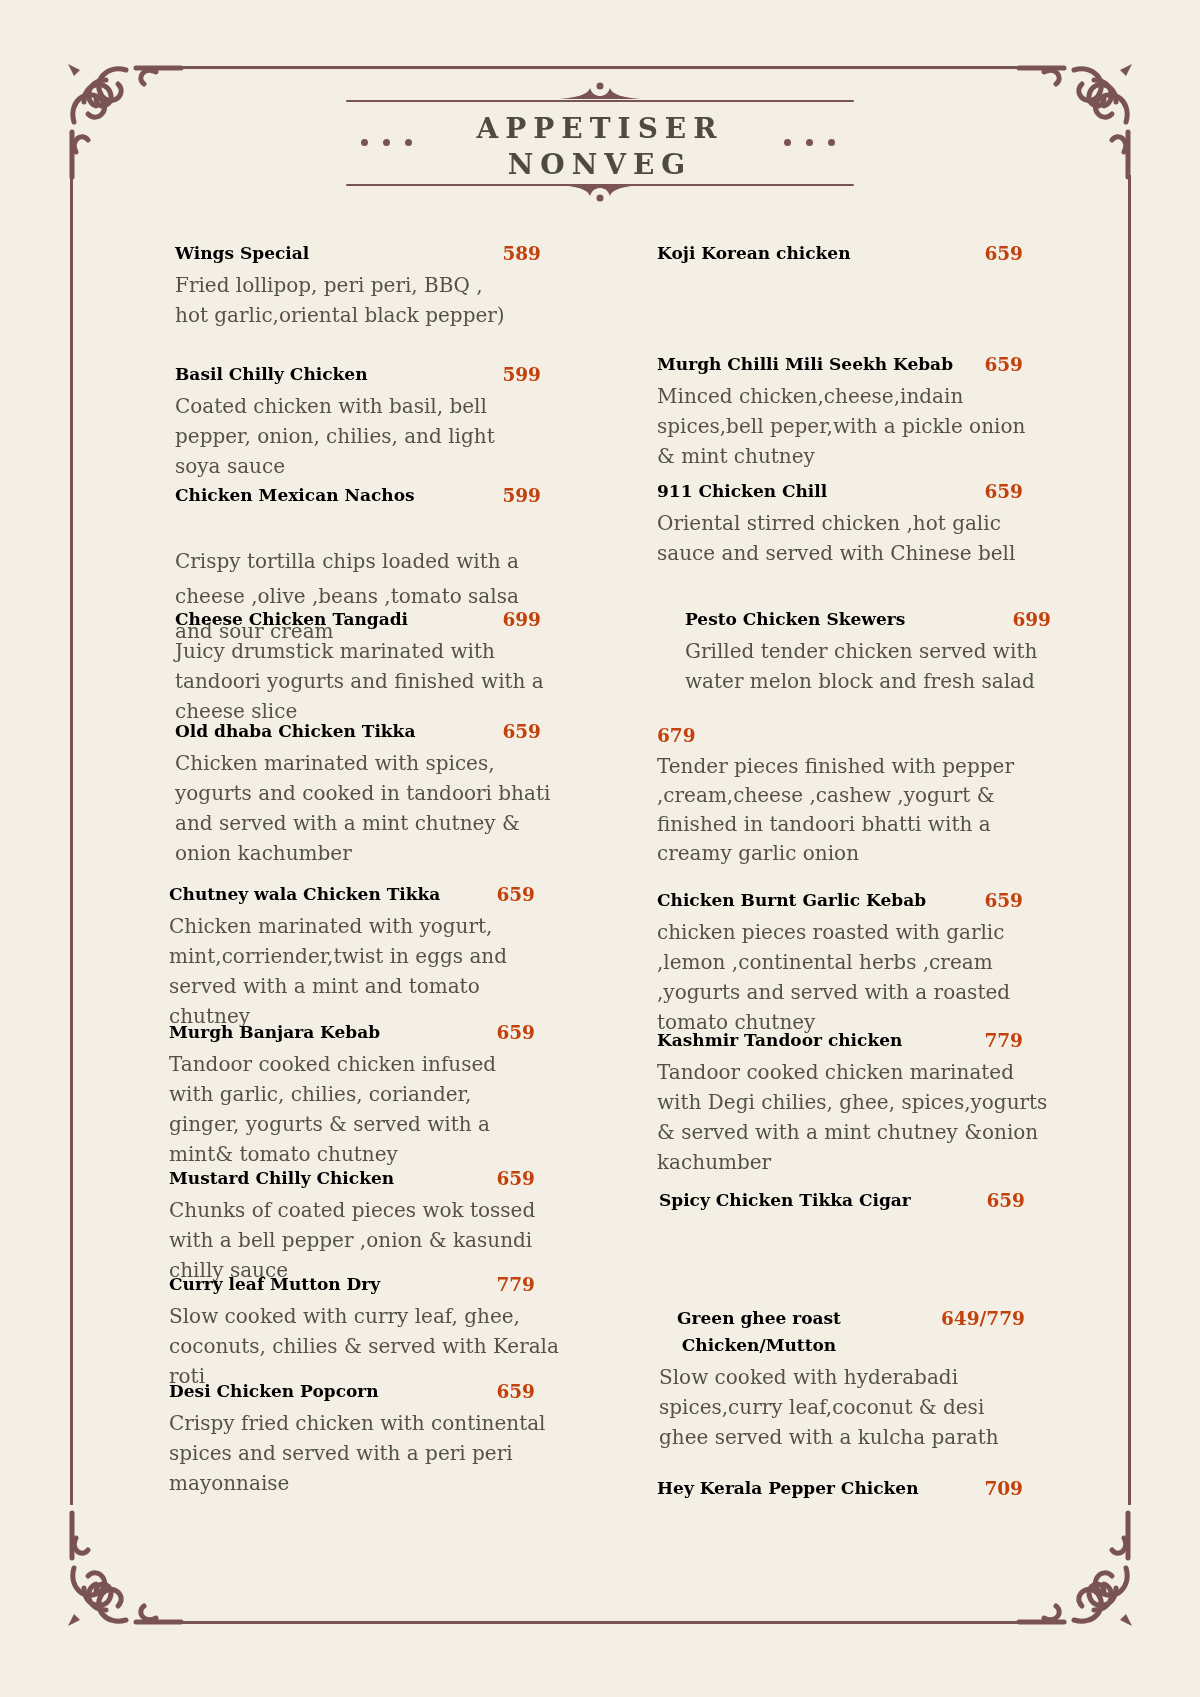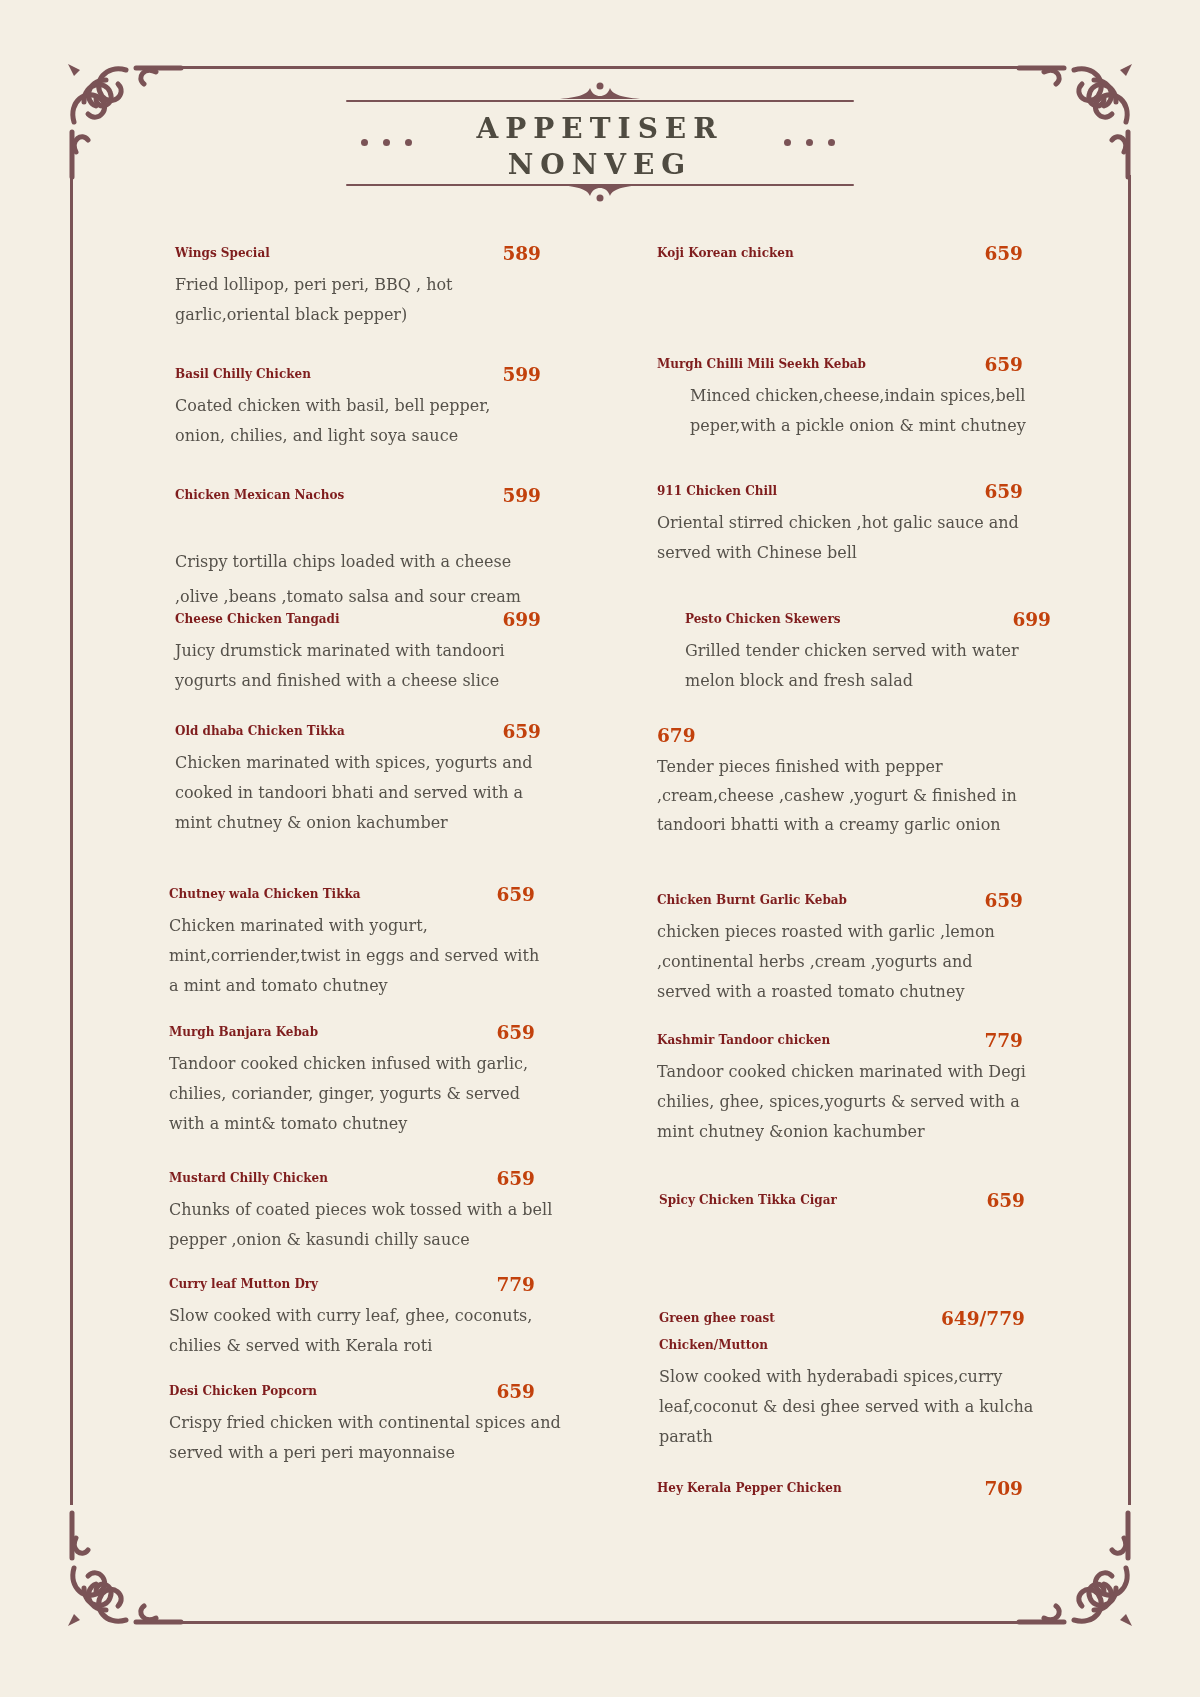--- a/index.html
+++ b/index.html
@@ -15,23 +15,23 @@
     .header .rule { position:absolute; left:0; width:508px; height:2px; background:#7a5356; border-radius:2px; }
     .header .title1, .header .title2 {
       position:absolute; left:0; width:508px; text-align:center;
       font-family:"DejaVu Serif","Liberation Serif",serif;
       font-weight:bold; font-size:28px; letter-spacing:7px; color:#4f4b41;
     }
     .dots { position:absolute; display:flex; gap:15px; }
     .dots span { width:7px; height:7px; border-radius:50%; background:#7a5356; display:block; }
     .item { position:absolute; width:380px; }
     .item .row { display:flex; justify-content:space-between; align-items:flex-start; }
-    .item .name { font-weight:bold; font-size:12px; line-height:27px; color:#7f1d1d; }
+    .item .name { font-weight:bold; font-size:17px; line-height:27px; color:#000000;text-align:center; }
     .item .price { font-weight:bold; font-size:18.5px; line-height:27px; color:#c2410c; text-align:right; }
-    .item .desc { font-size:16px; line-height:30px; color:#55514a; margin-top:3px; }
+    .item .desc { font-size:20px; line-height:30px; color:#55514a; margin-top:3px; }
   </style>
 </head>
 <body>
 
 <div class="frame-line" style="left:175px; top:66px; width:850px; height:3px;"></div>
 <div class="frame-line" style="left:175px; top:1621px; width:850px; height:3px;"></div>
 <div class="frame-line" style="left:70px; top:175px; width:3px; height:1330px;"></div>
 <div class="frame-line" style="left:1128px; top:175px; width:3px; height:1330px;"></div>
 
 <svg class="corner" style="left:66px; top:62px;" viewBox="0 0 120 120">
@@ -187,21 +187,21 @@
   <div class="row">
       <span class="name">Koji Korean chicken</span>
       <span class="price">659</span>
     </div>
 </div>
 <div class="item" style="left:657px; top:351px; width:366px;">
   <div class="row">
       <span class="name">Murgh Chilli Mili Seekh Kebab</span>
       <span class="price">659</span>
     </div>
-  <div class="desc" style="width:380px;margin-left:33px;">Minced chicken,cheese,indain spices,bell peper,with a pickle onion &amp; mint chutney</div>
+  <div class="desc" style="width:380px;">Minced chicken,cheese,indain spices,bell peper,with a pickle onion &amp; mint chutney</div>
 </div>
 <div class="item" style="left:657px; top:478px; width:366px;">
   <div class="row">
       <span class="name">911 Chicken Chill</span>
       <span class="price">659</span>
     </div>
   <div class="desc" style="width:370px;">Oriental stirred chicken ,hot galic sauce and served with Chinese bell</div>
 </div>
 <div class="item" style="left:685px; top:606px; width:366px;">
   <div class="row">

